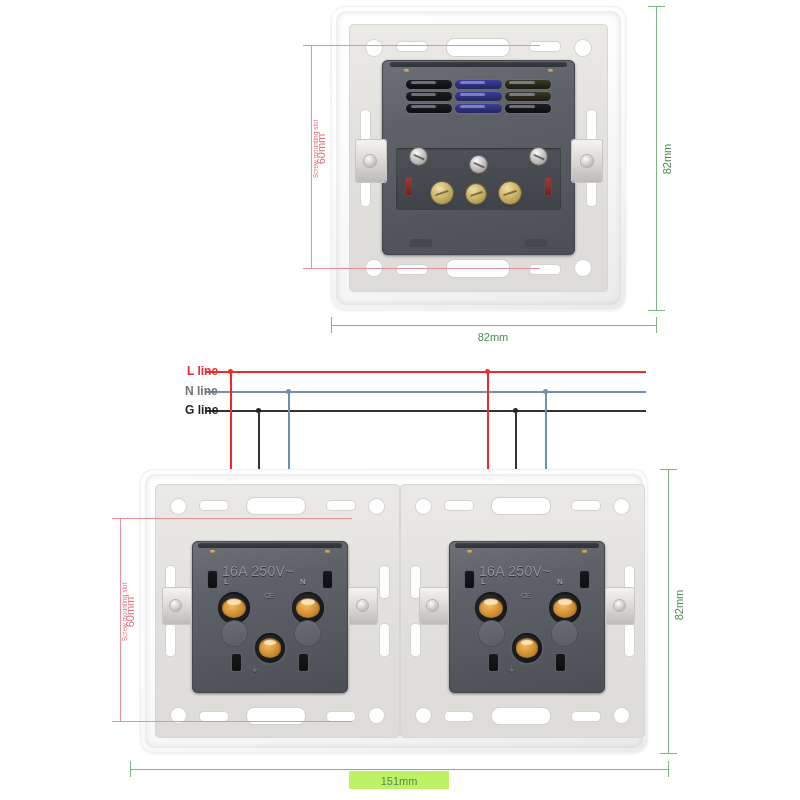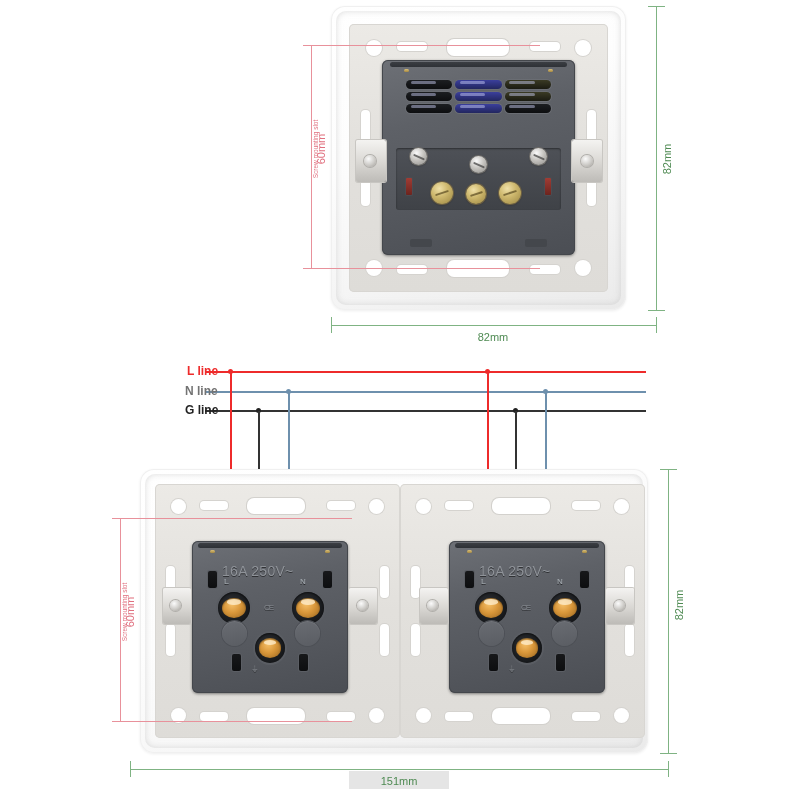--- a/index.html
+++ b/index.html
@@ -101,21 +101,21 @@
   }
   .mod-text{
     position:absolute;color:#8f9399;font-size:14px;letter-spacing:0.3px;
     text-shadow:0 1px 0 rgba(0,0,0,0.5);white-space:nowrap;
   }
   .mod-term-label{
     position:absolute;color:#9aa0a6;font-size:8px;font-weight:bold;
     text-shadow:0 1px 0 rgba(0,0,0,0.55);
   }
   .ce-mark{position:absolute;color:#8a8e94;font-size:8px;letter-spacing:-1px;
-    text-shadow:0 1px 0 rgba(0,0,0,0.5);margin-top:12px;}
+    text-shadow:0 1px 0 rgba(0,0,0,0.5);}
   .earth-sym{position:absolute;color:#8a8e94;font-size:8px;
     text-shadow:0 1px 0 rgba(0,0,0,0.5);}
 
   
   .claw{
     position:absolute;
     background:linear-gradient(180deg,#f4f3f1,#d9d7d3 55%,#bdbbb7);
     border-radius:2px;
     box-shadow:0 0 0 1px #c8c6c2;
   }
@@ -436,18 +436,18 @@
     <div class="abs dim-green" style="left:668px;top:469px;width:1px;height:285px;"></div>
     <div class="abs dim-green" style="left:660px;top:469px;width:17px;height:1px;"></div>
     <div class="abs dim-green" style="left:660px;top:753px;width:17px;height:1px;"></div>
     <div class="abs vert-text" style="left:653px;top:596px;width:50px;transform:rotate(-90deg);text-align:center;">
       <span class="dim-label-green">82mm</span>
     </div>
 
     <div class="abs dim-green" style="left:130px;top:769px;width:538px;height:1px;"></div>
     <div class="abs dim-green" style="left:130px;top:761px;width:1px;height:16px;"></div>
     <div class="abs dim-green" style="left:668px;top:761px;width:1px;height:16px;"></div>
-    <div class="abs" style="left:349px;top:771px;width:100px;text-align:center;background:#e5e5e5;">
+    <div class="abs" style="left:349px;top:771px;width:100px;text-align:center;background:#bef264;">
       <span class="dim-label-green">151mm</span>
     </div>
   </div>
 
 </div>
 
 </body></html>

